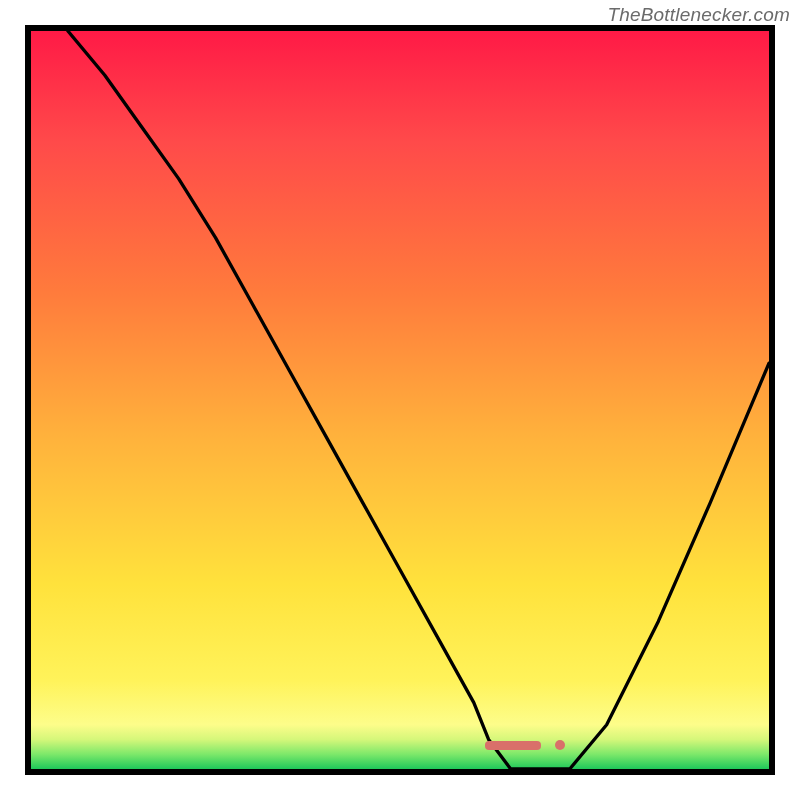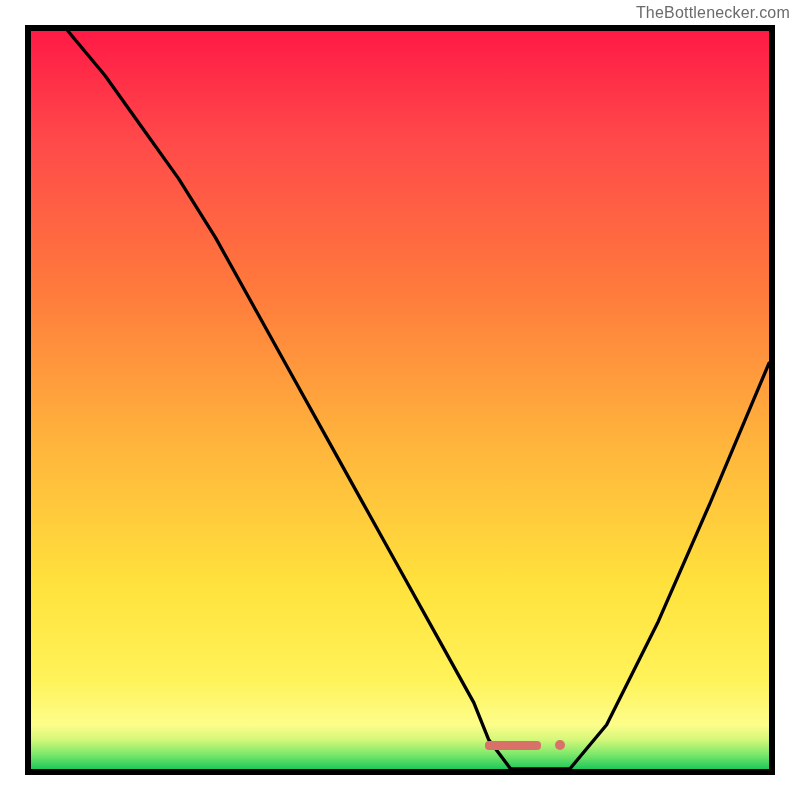--- a/index.html
+++ b/index.html
@@ -14,24 +14,25 @@
   .wrap {
     position: relative;
     width: 800px;
     height: 800px;
   }
   .watermark {
     position: absolute;
     top: 4px;
     right: 10px;
     color: #6b6b6b;
-    font-size: 16px;
+    font-size: 19px;
     font-weight: 400;
     letter-spacing: 0.2px;
     z-index: 10;
+    font-style: italic;
   }
   .plot-outer {
     position: absolute;
     left: 25px;
     top: 25px;
     width: 750px;
     height: 750px;
     border: 6px solid #000;
     box-sizing: border-box;
   }

